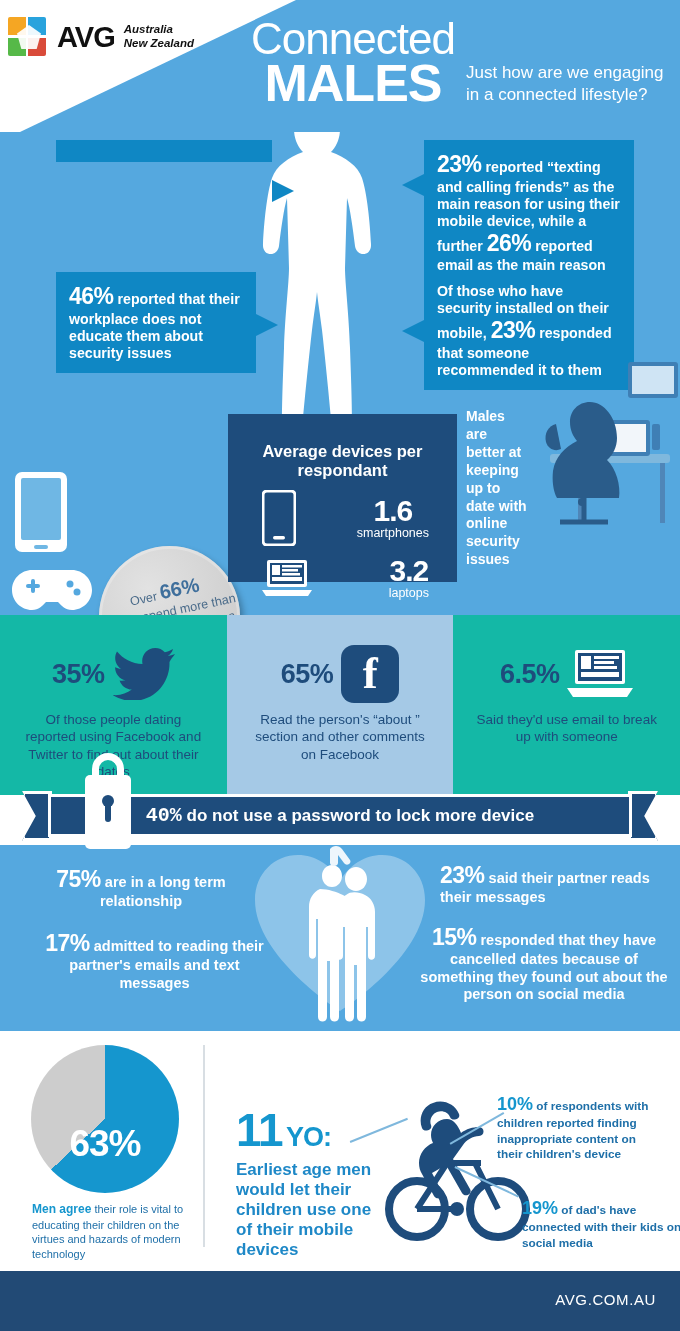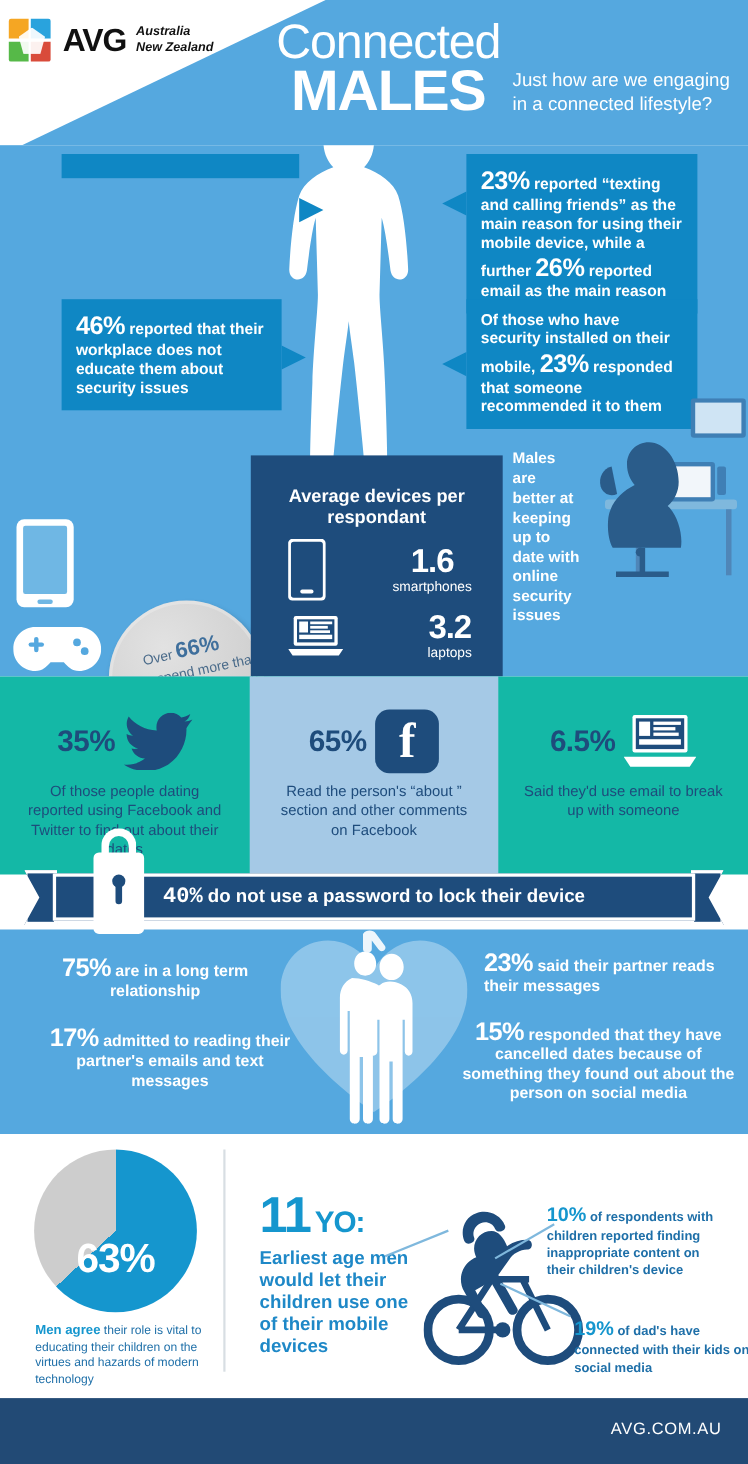--- a/index.html
+++ b/index.html
@@ -63,21 +63,21 @@
   .badge {
     position:absolute; left:99px; top:414px; width:141px; height:141px; border-radius:50%;
     background:radial-gradient(circle at 35% 30%, #e2e2e2, #cfcfcf 70%, #bcbcbc 100%);
     box-shadow:3px 5px 7px rgba(0,0,0,.33), inset 0 0 0 3px rgba(255,255,255,.25);
     display:flex; align-items:center; justify-content:center;
   }
   .badge-inner { transform:rotate(-12deg); text-align:center; color:#4a6b8a; font-size:12.6px; line-height:1.32; }
   .badge-inner .b66 { font-size:20px; font-weight:bold; color:#3f6f9c; }
 
   
-  .navy { position:absolute; left:228px; top:282px; width:229px; height:201px; background:#1e4c7c; color:#fff; }
+  .navy { position:absolute; left:228px; top:282px; width:229px; height:168px; background:#1e4c7c; color:#fff; }
   .navy h3 { text-align:center; font-size:16.5px; font-weight:bold; padding-top:28px; line-height:1.16; }
   .dev-row { display:flex; align-items:center; gap:16px; padding:10px 0 0 34px; }
   .dev-num { font-size:30px; font-weight:bold; line-height:1; letter-spacing:-1px; }
   .dev-lbl { font-size:12.5px; }
   .dev-txt { margin-left:auto; margin-right:28px; text-align:center; }
 
   .males-better {
     position:absolute; left:466px; top:276px; width:62px;
     color:#fff; font-size:14px; font-weight:bold; line-height:1.28;
   }
@@ -130,21 +130,21 @@
   .bottom { position:absolute; left:0; top:1031px; width:680px; height:240px; background:#fff; }
   .pie-wrap { position:absolute; left:20px; top:14px; width:170px; text-align:center; }
   .pie { width:148px; height:148px; border-radius:50%; margin:0 auto; position:relative;
          background:conic-gradient(#1596ce 0 63%, #cdcdcd 63% 100%); }
   .pie-num { position:absolute; left:0; right:0; top:78px; font-size:37px; font-weight:bold; color:#fff; letter-spacing:-1px; }
   .pie-cap { font-size:11px; color:#1e6fa8; line-height:1.32; text-align:left; padding:9px 2px 0 12px; }
   .pie-cap b { color:#1596ce; font-size:12px; }
   .divider { position:absolute; left:203px; top:14px; width:2px; height:202px; background:#d8dee3; }
 
   .yo { position:absolute; left:236px; top:46px; width:150px; }
-  .yo-top { color:#1596ce; font-weight:bold; letter-spacing:-1px; }
+  .yo-top { color:#1596ce; font-weight:bold; letter-spacing:-1px;margin-top:26px; }
   .yo-11 { font-size:46px; }
   .yo-yo { font-size:27px; }
   .yo-sub { color:#1e88c7; font-size:17px; font-weight:bold; line-height:1.18; margin-top:3px; }
 
   .bike { position:absolute; left:385px; top:70px; width:145px; height:145px; }
 
   .rt { position:absolute; color:#1e6fa8; font-size:11.8px; line-height:1.3; font-weight:bold; width:165px; }
   .rt .rp { color:#1596ce; font-size:18px; font-weight:bold; }
   .rt1 { left:497px; top:62px; }
   .rt2 { left:522px; top:166px; }
@@ -320,21 +320,21 @@
       </div>
       <div class="soc-cap">Said they'd use email to break up with someone</div>
     </div>
   </div>
 
   <div class="ribbon-wrap">
     <div class="rib-end rib-l"></div>
     <div class="rib-end rib-r"></div>
     <div class="ribbon-bar">
       <p><span class="rb">40%</span>
-         <span>do not use a password to lock their device</span></p>
+         <span>do not use a password to lock more device</span></p>
     </div>
     <div class="lock">
       <div class="lock-shackle"></div>
         <div class="lock-hole"></div>
     </div>
   </div>
 
   <div class="rel">
     <svg class="heart" viewBox="0 0 170 160">
       <path fill="#bcdcf2" d="M85 158S0 104 0 47C0 20 20 2 43 2c17 0 33 10 42 26C94 12 110 2 127 2c23 0 43 18 43 45 0 57-85 111-85 111z"></path>

